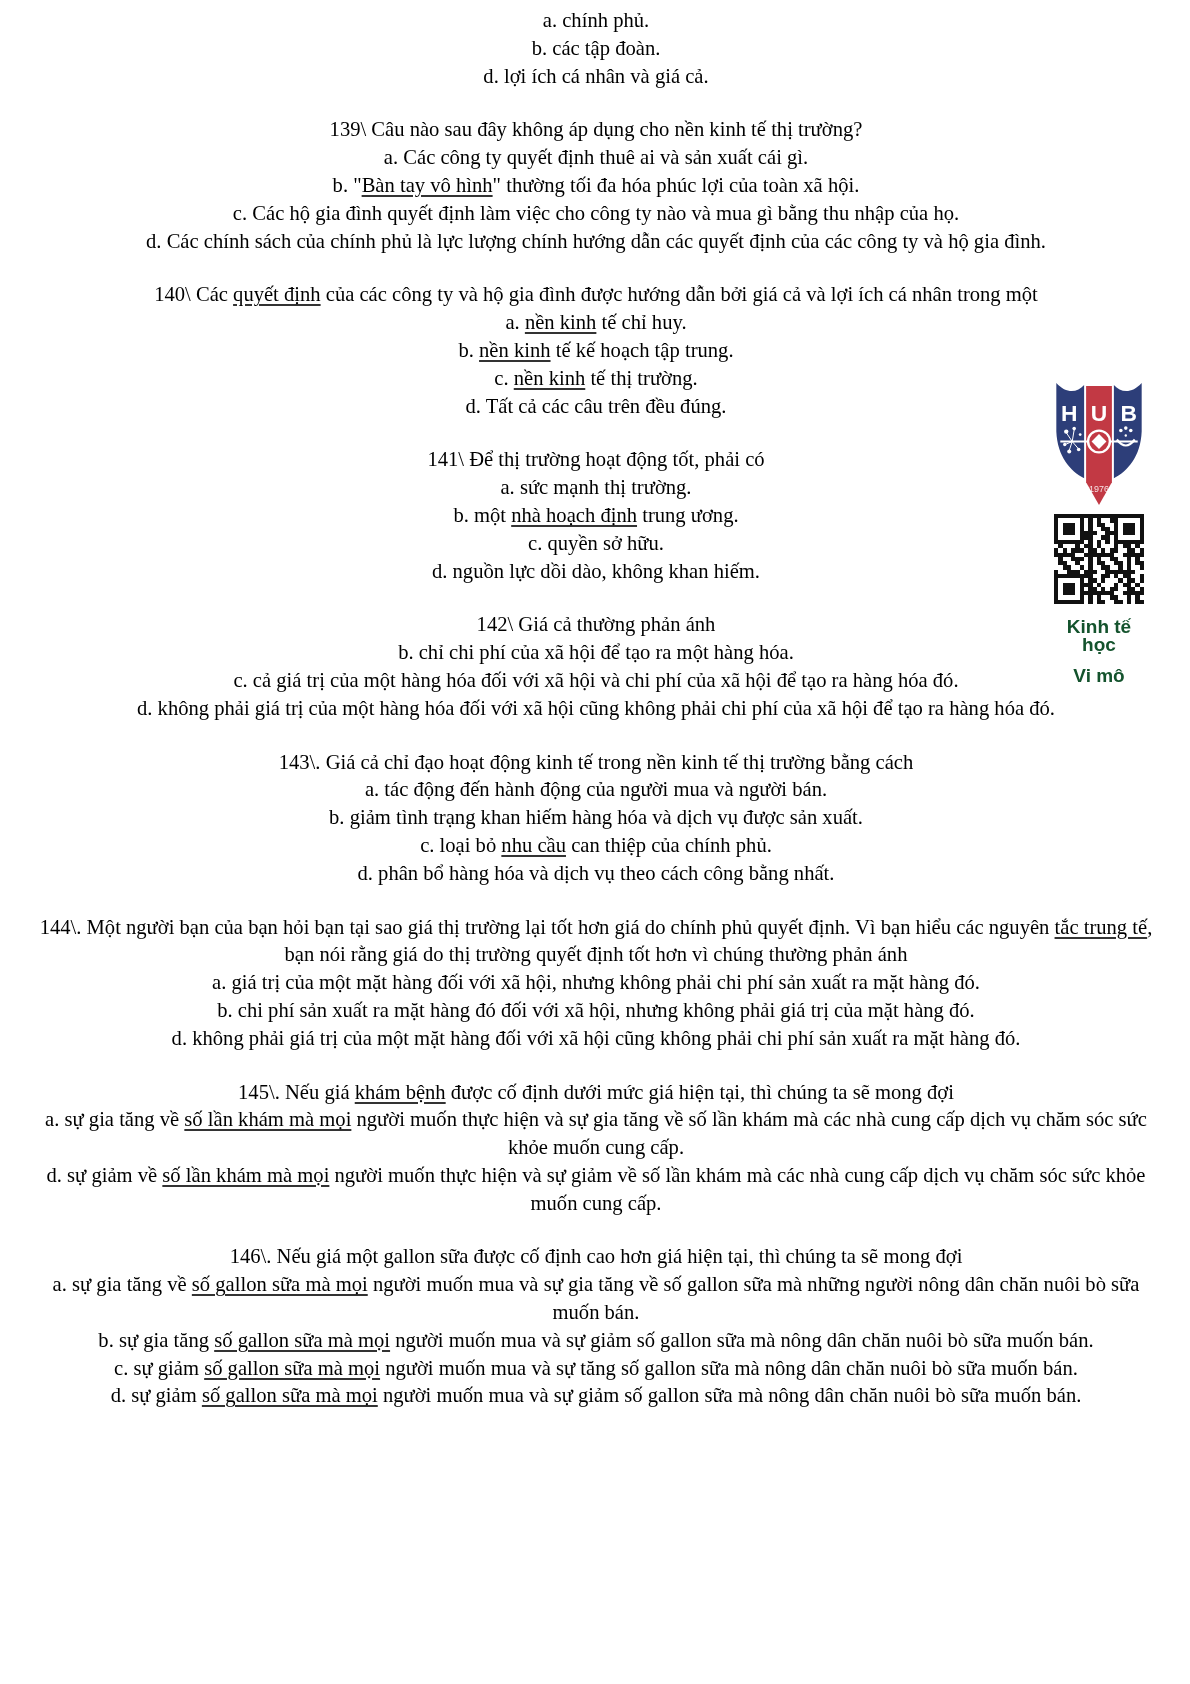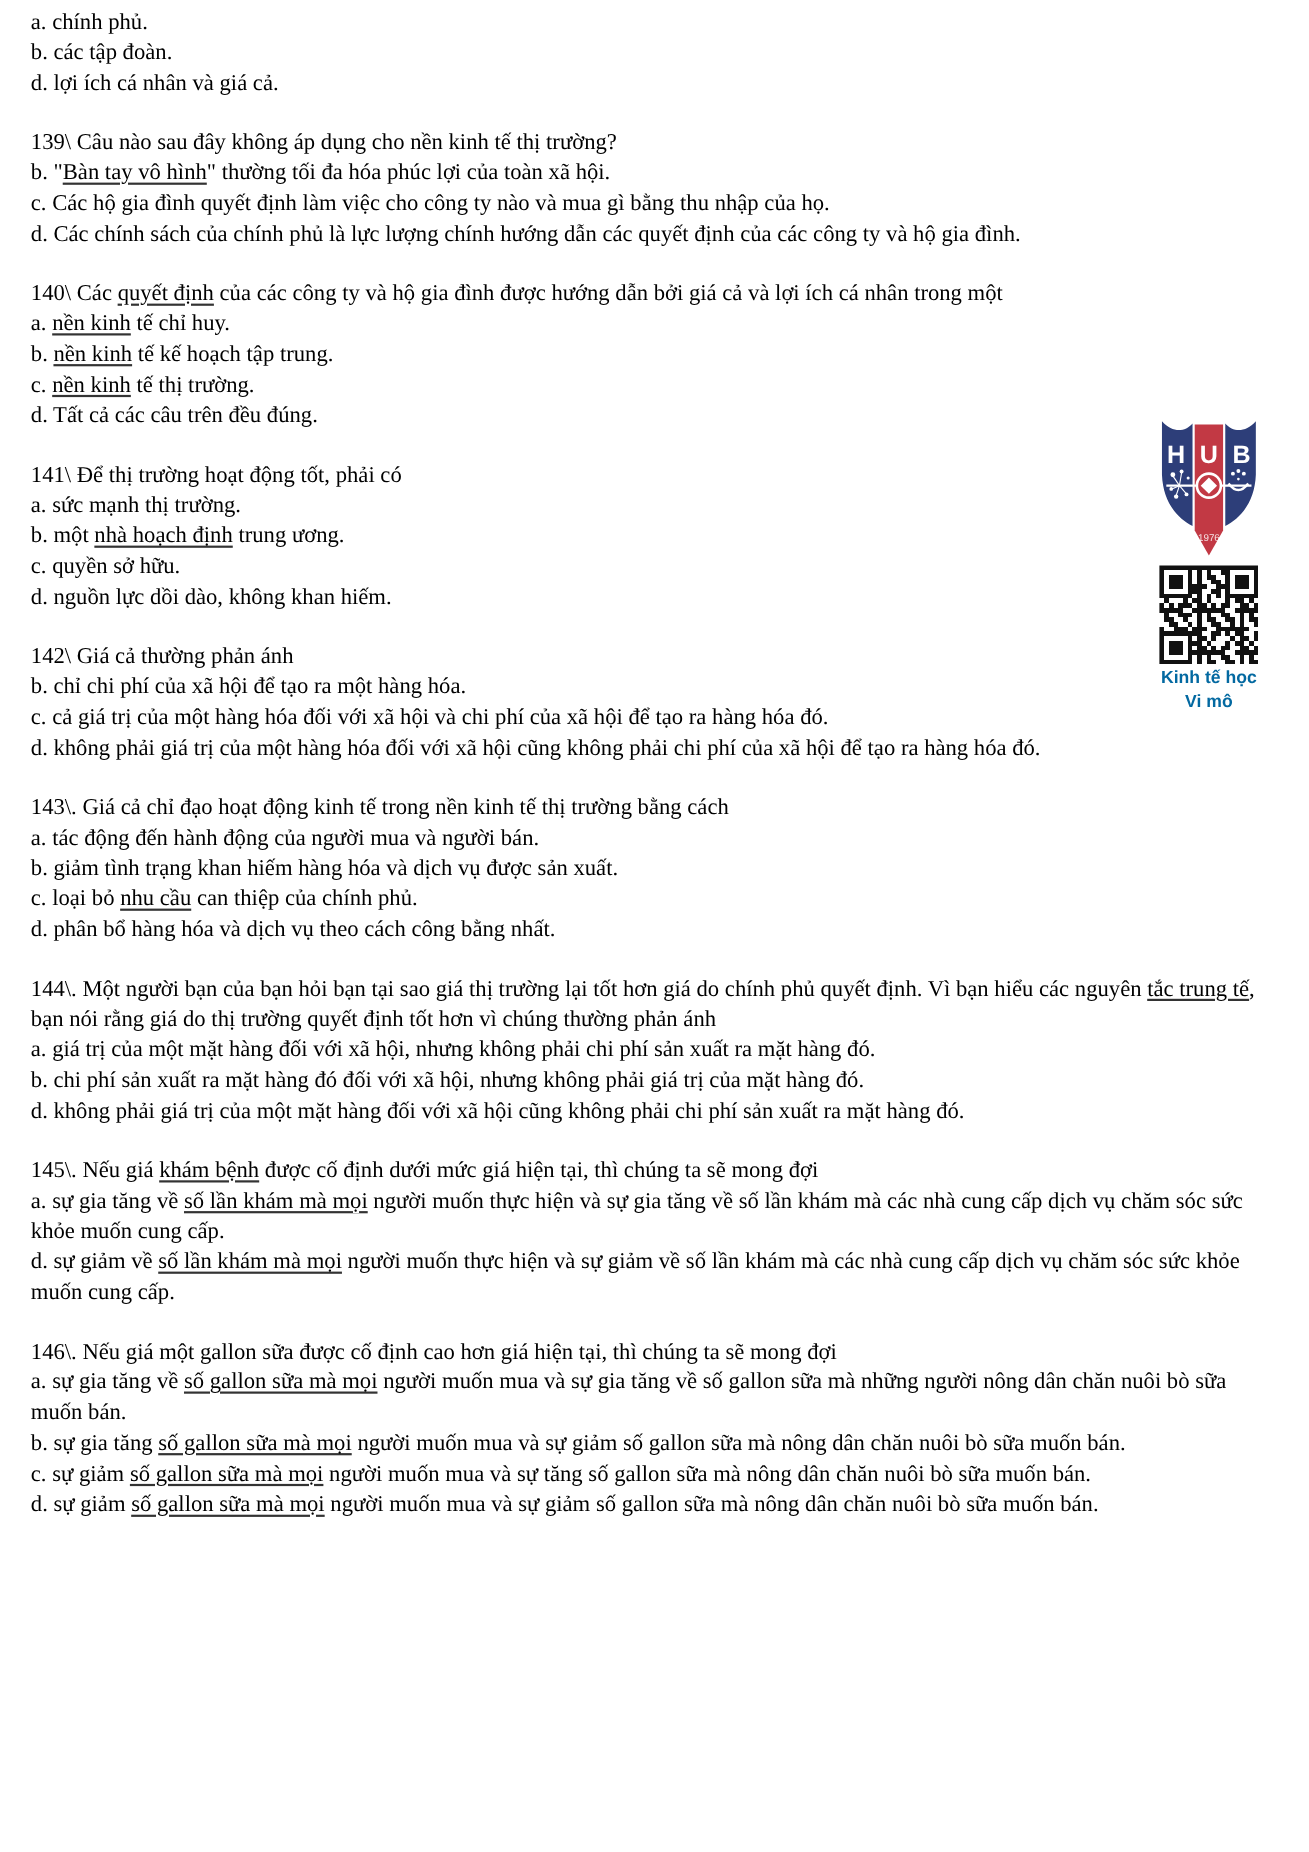--- a/index.html
+++ b/index.html
@@ -11,58 +11,59 @@
     font-family:"Liberation Serif", serif;
     color:#000;
   }
   .doc{
     padding:7px 26px 0 28px;
     font-size:20.6px;
     line-height:27.8px;
   }
   .qgroup{margin:0 0 26px 0;}
   .qgroup:last-child{margin-bottom:1px;}
-  .line{white-space:normal;}
+  .line{white-space:normal;text-align:center;}
   .u{
     text-decoration:underline;
     text-decoration-thickness:1.5px;
     text-underline-offset:2.5px;
     text-decoration-color:#333;
   }
   .side{
     position:absolute;
     left:1051px;top:376px;width:96px;
     text-align:center;
   }
   .logo{width:92px;height:131px;margin:0 auto;}
   .logo svg{width:92px;height:131px;display:block;}
   .qr{width:90px;height:90px;margin:7px auto 0 auto;}
   .qr svg{width:90px;height:90px;display:block;}
   .qr-label{
     font-family:"Liberation Sans", sans-serif;
     font-weight:bold;
-    font-size:16px;
+    font-size:19px;
     line-height:17.5px;
-    color:#0369a1;
-    margin-top:4px;
+    color:#14532d;
+    margin-top:14px;
   }
   .qr-label:first-of-type{margin-top:7px;}
 </style>
 </head>
 <body>
 
 <div class="doc">
   <div>
       <div class="qgroup">
         <div class="line">a. chính phủ.</div>
         <div class="line">b. các tập đoàn.</div>
         <div class="line">d. lợi ích cá nhân và giá cả.</div>
       </div>
       <div class="qgroup">
         <div class="line">139\ Câu nào sau đây không áp dụng cho nền kinh tế thị trường?</div>
+        <div class="line">a. Các công ty quyết định thuê ai và sản xuất cái gì.</div>
         <div class="line">b. "<span class="u">Bàn tay vô hình</span>" thường tối đa hóa phúc lợi của toàn xã hội.</div>
         <div class="line">c. Các hộ gia đình quyết định làm việc cho công ty nào và mua gì bằng thu nhập của họ.</div>
         <div class="line">d. Các chính sách của chính phủ là lực lượng chính hướng dẫn các quyết định của các công ty và hộ gia đình.</div>
       </div>
       <div class="qgroup">
         <div class="line">140\ Các <span class="u">quyết định</span> của các công ty và hộ gia đình được hướng dẫn bởi giá cả và lợi ích cá nhân trong một</div>
         <div class="line">a. <span class="u">nền kinh</span> tế chỉ huy.</div>
         <div class="line">b. <span class="u">nền kinh</span> tế kế hoạch tập trung.</div>
         <div class="line">c. <span class="u">nền kinh</span> tế thị trường.</div>
         <div class="line">d. Tất cả các câu trên đều đúng.</div>

